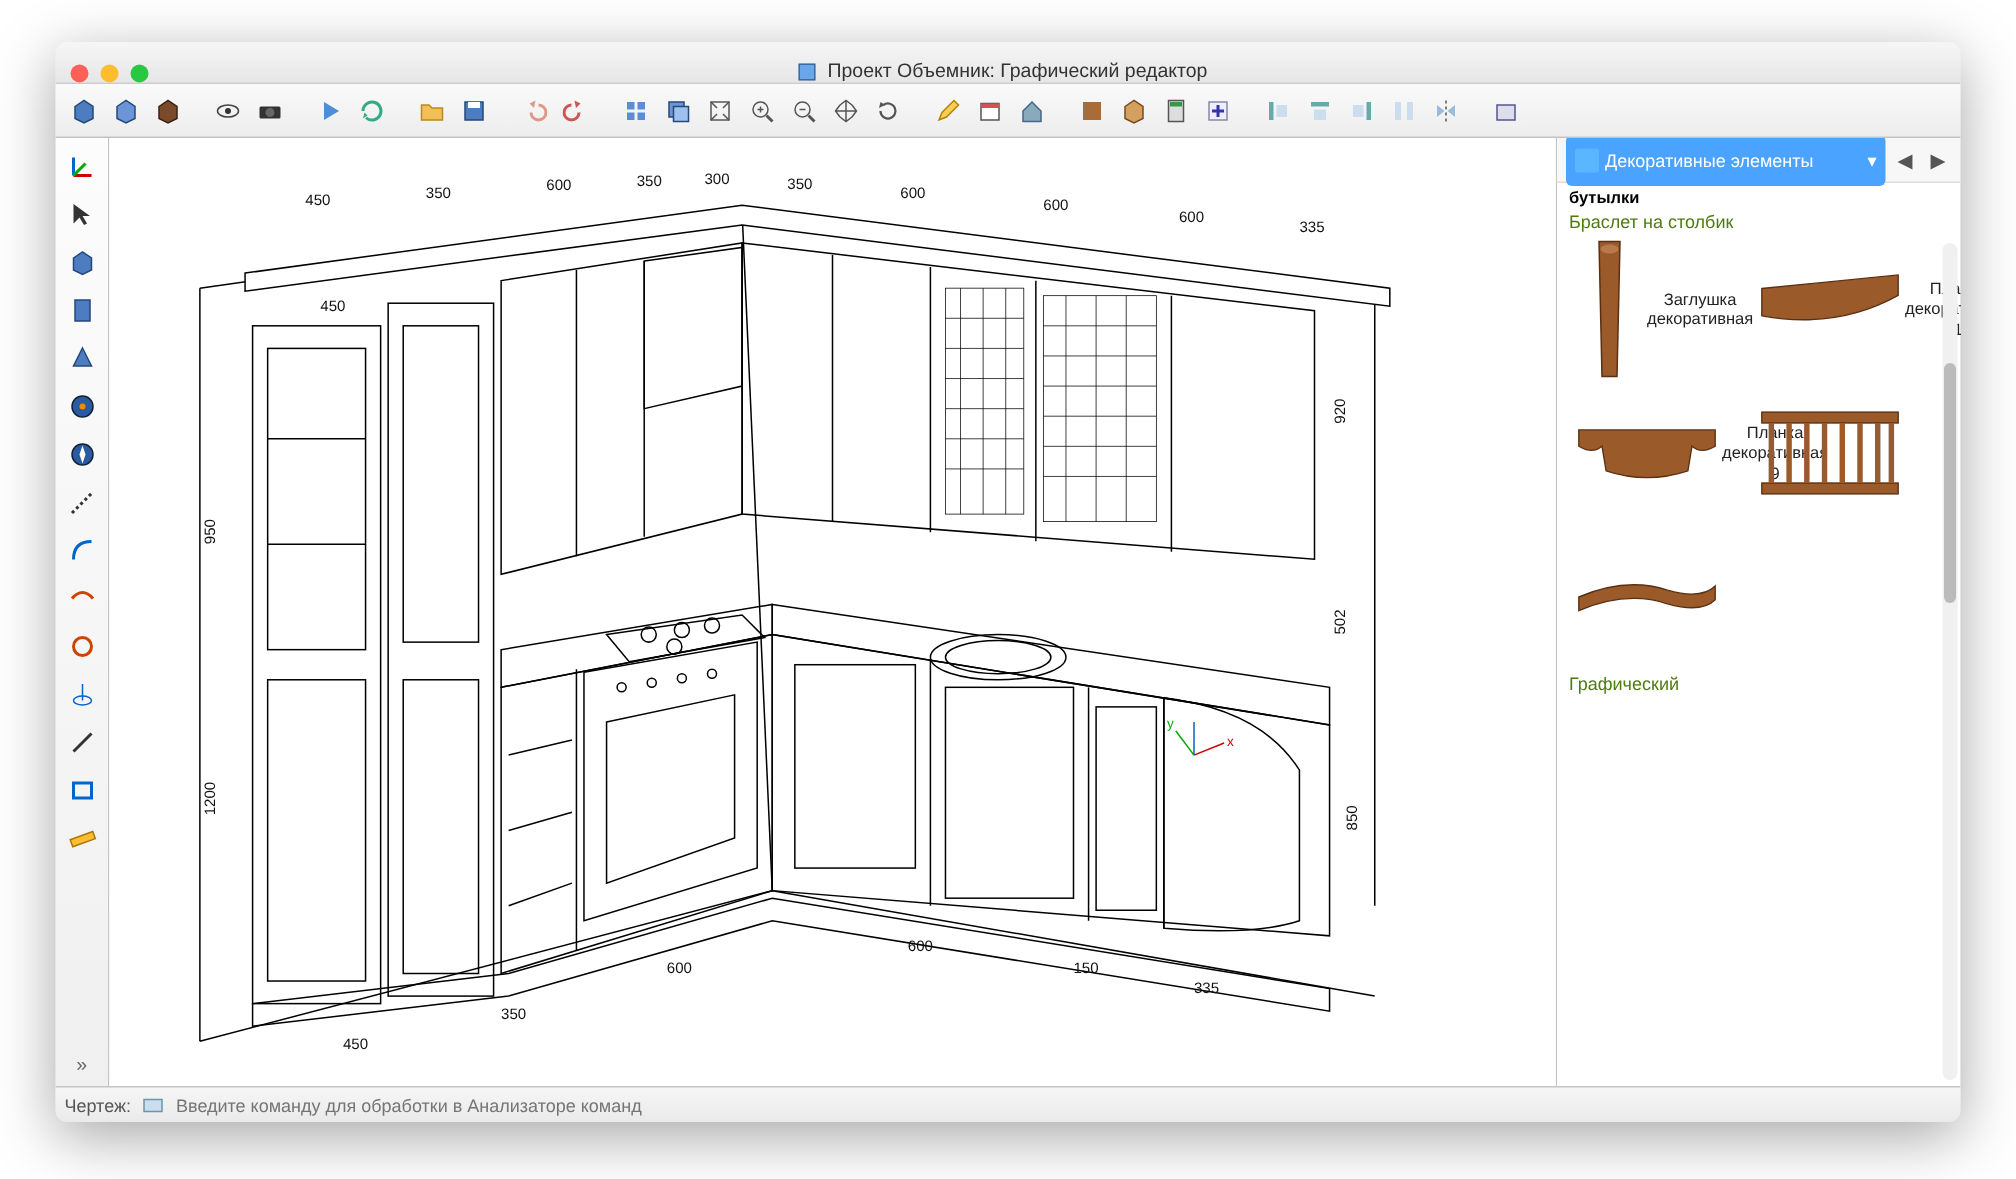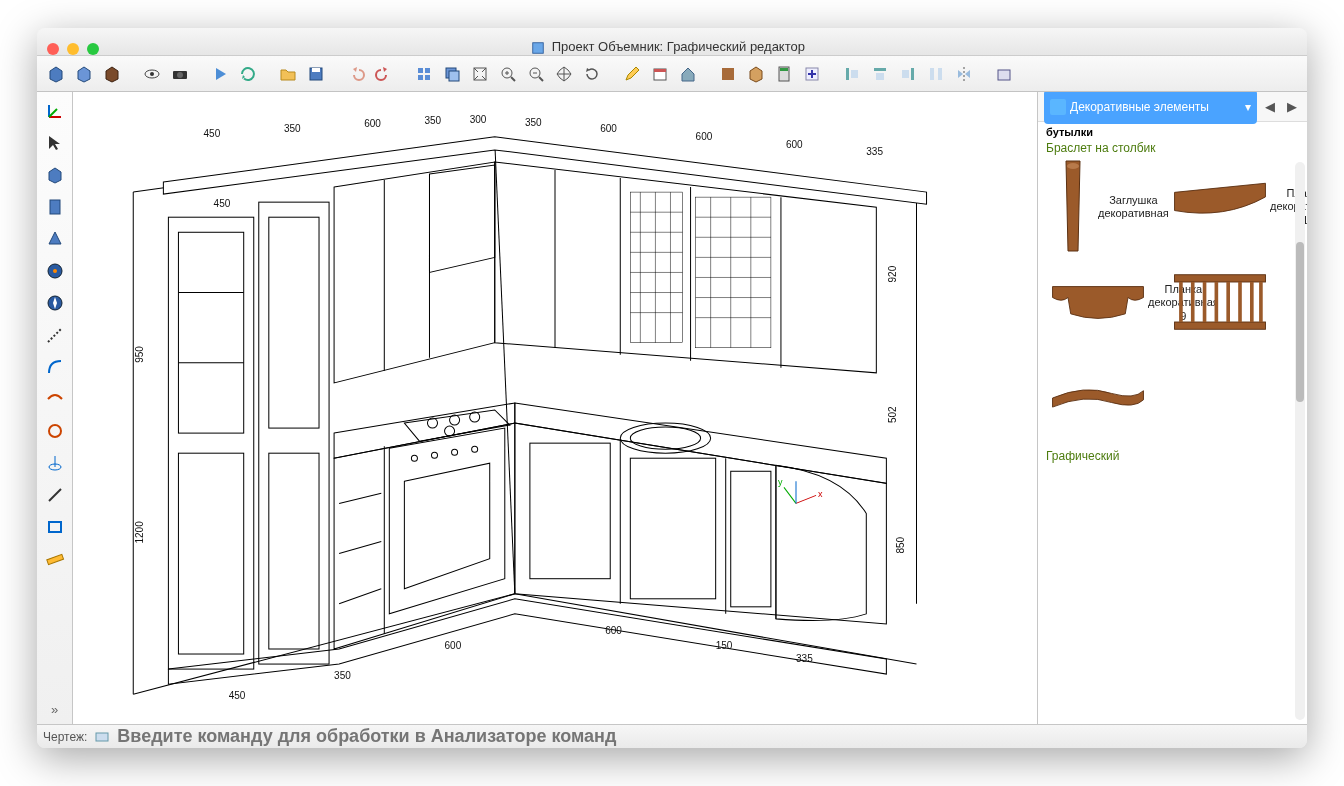--- a/index.html
+++ b/index.html
@@ -82,21 +82,21 @@
 .rp-item{width:118px;display:inline-flex;flex-direction:row;align-items:center;margin:3px 2px;vertical-align:top;}
 .rp-thumb{width:100px;height:90px;display:flex;align-items:center;justify-content:center;}
 .rp-label{font-size:11px;text-align:center;line-height:1.2;color:#222;margin-top:2px;}
 .rp-cat{font-size:12px;color:#4d7c0f;padding:3px 0;}
 .rp-items{display:flex;flex-wrap:wrap;}
 .bottombar{
   height:24px;background:linear-gradient(#f6f6f6,#eaeaea);border-top:1px solid #c6c6c6;
   display:flex;align-items:center;padding:0 6px;gap:8px;font-size:12px;color:#444;
 }
 .cmd-label{color:#555;}
-.cmd-input{flex:1;height:18px;border:none;background:transparent;color:#888;font-size:18px;outline:none;font-weight:bold;}
+.cmd-input{flex:1;height:18px;border:none;background:transparent;color:#888;font-size:12px;outline:none;}
 .cmd-icon{width:14px;height:14px;}
 .scroll-ind{position:absolute;right:2px;top:40px;width:10px;bottom:4px;background:#f0f0f0;border-radius:5px;}
 .scroll-thumb{position:absolute;right:1px;width:8px;background:#bbb;border-radius:4px;}
 .chev{width:26px;height:18px;display:flex;align-items:center;justify-content:center;color:#666;cursor:pointer;}
 .dim-text{font-size:10px;fill:#111;font-family:Arial;}
 </style>
 </head>
 <body>
 
 <div class="window">

